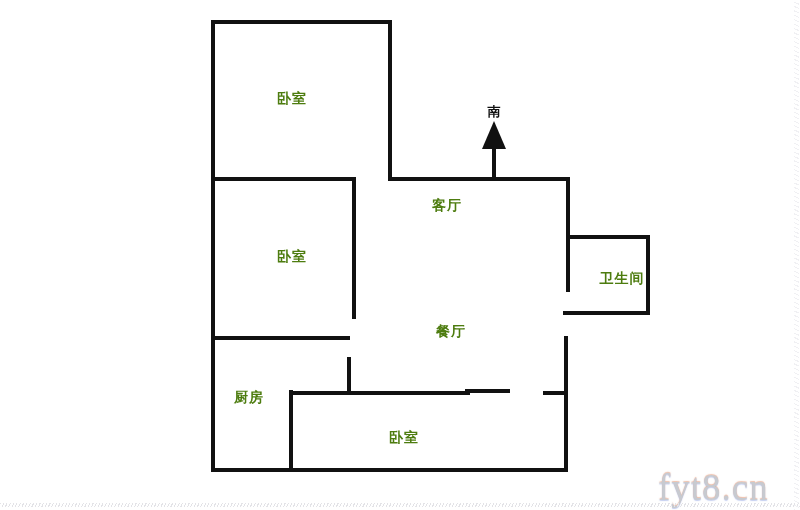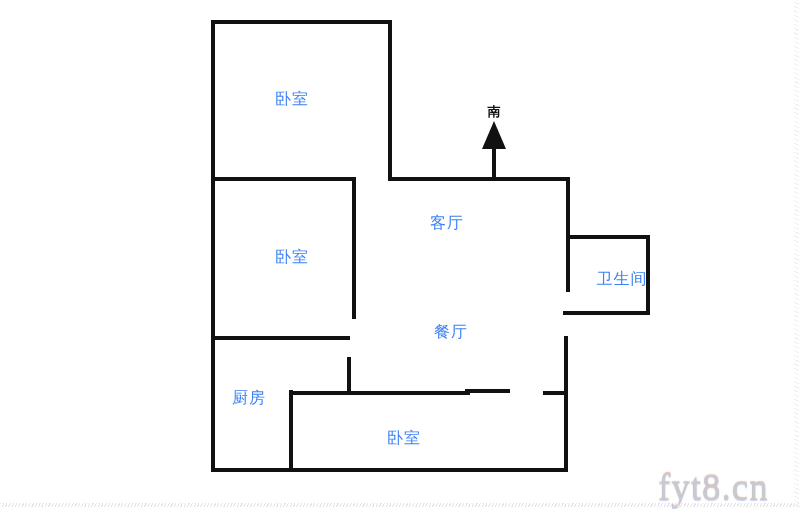--- a/index.html
+++ b/index.html
@@ -9,24 +9,25 @@
     background:#ffffff;
     overflow:hidden;
     font-family:"Liberation Sans","DejaVu Sans",sans-serif;
   }
   
   .w{position:absolute;background:#111111;}
   
   .room-label{
     position:absolute;
     transform:translate(-50%,-50%);
-    font-size:16px;
+    font-size:14px;
     letter-spacing:1px;
-    color:#3b82f6;
+    color:#4d7c0f;
     white-space:nowrap;
+    font-weight:bold;
   }
   
   .compass-label{
     position:absolute;
     transform:translate(-50%,-50%);
     font-size:13px;
     color:#111111;
     font-weight:bold;
     white-space:nowrap;
   }
@@ -90,21 +91,21 @@
   <div class="w" style="left:543px;top:391px;width:25px;height:4px;"></div>
 
   <div class="compass-label" style="left:494px;top:112px;">南</div>
   <div class="arrow-head"></div>
   <div class="arrow-shaft"></div>
 
   <div class="room-label" style="left:292px;top:99px;">卧室</div>
 
   <div class="room-label" style="left:292px;top:257px;">卧室</div>
 
-  <div class="room-label" style="left:447px;top:223px;">客厅</div>
+  <div class="room-label" style="left:447px;top:206px;">客厅</div>
 
   <div class="room-label" style="left:451px;top:332px;">餐厅</div>
 
   <div class="room-label" style="left:622px;top:279px;text-align:center;">卫生间</div>
 
   <div class="room-label" style="left:249px;top:398px;">厨房</div>
 
   <div class="room-label" style="left:404px;top:438px;">卧室</div>
 
   <div class="watermark">fyt8.cn</div>

